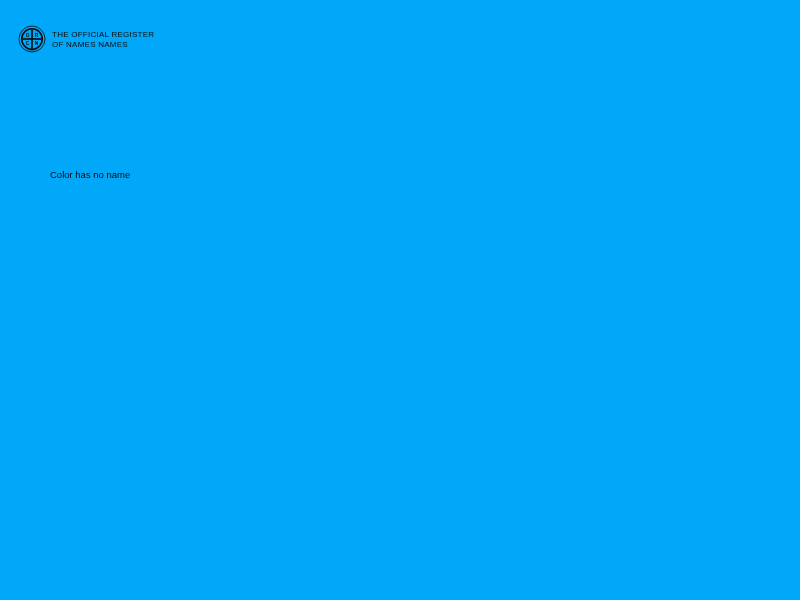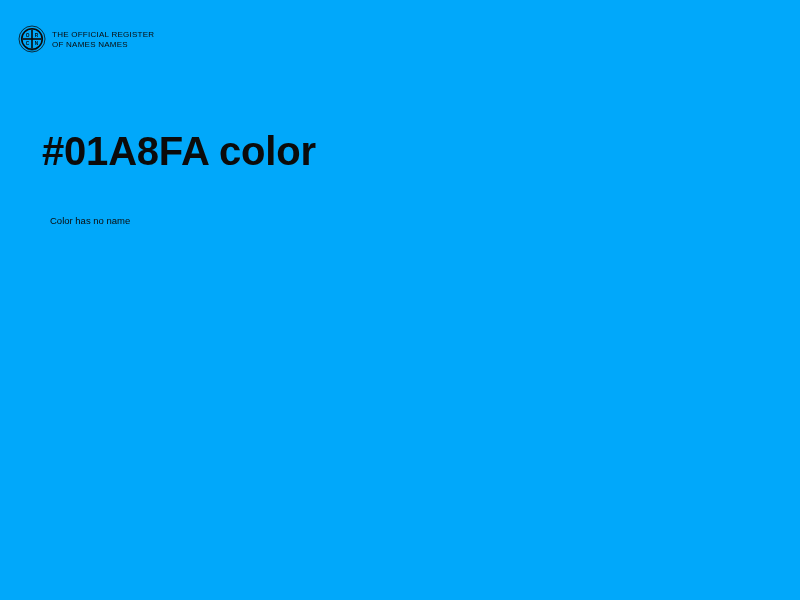--- a/index.html
+++ b/index.html
@@ -104,17 +104,16 @@
     </svg>
 
     <div class="brand-text">
       <div class="brand-line">THE OFFICIAL REGISTER</div>
       <div class="brand-line">OF NAMES NAMES</div>
     </div>
 
   </div>
 
   <div class="content">
-    <h1 class="color-title">#01A8FA color</h1>
     <p class="color-subtitle">Color has no name</p>
   </div>
 
 </div>
 
 </body></html>

